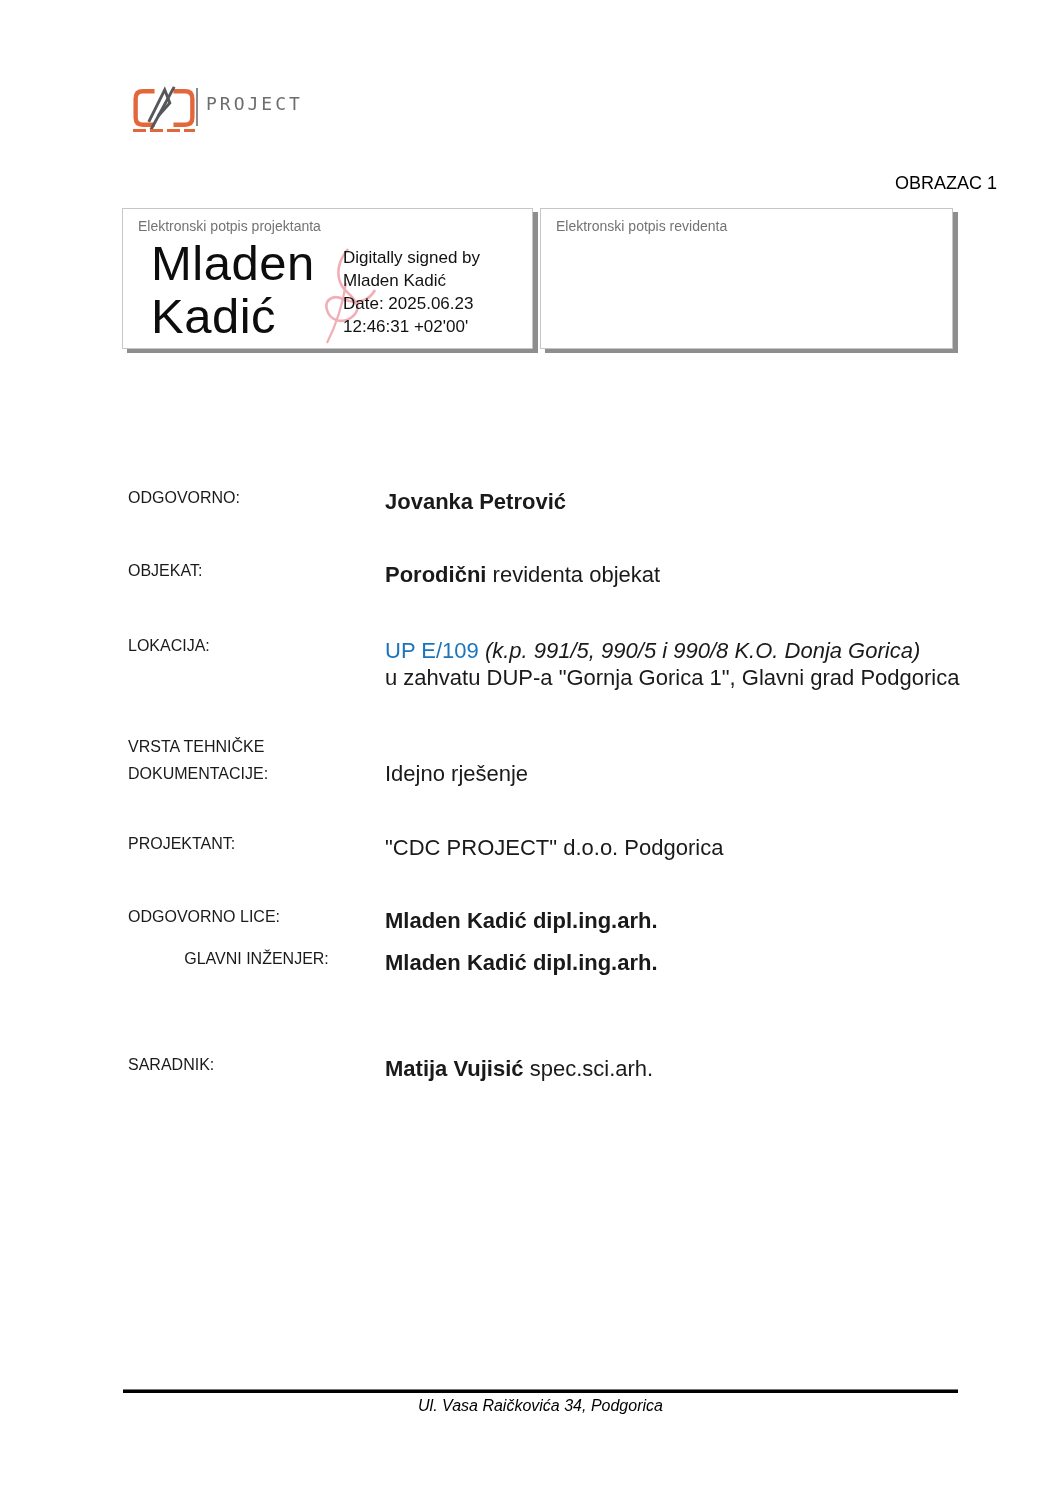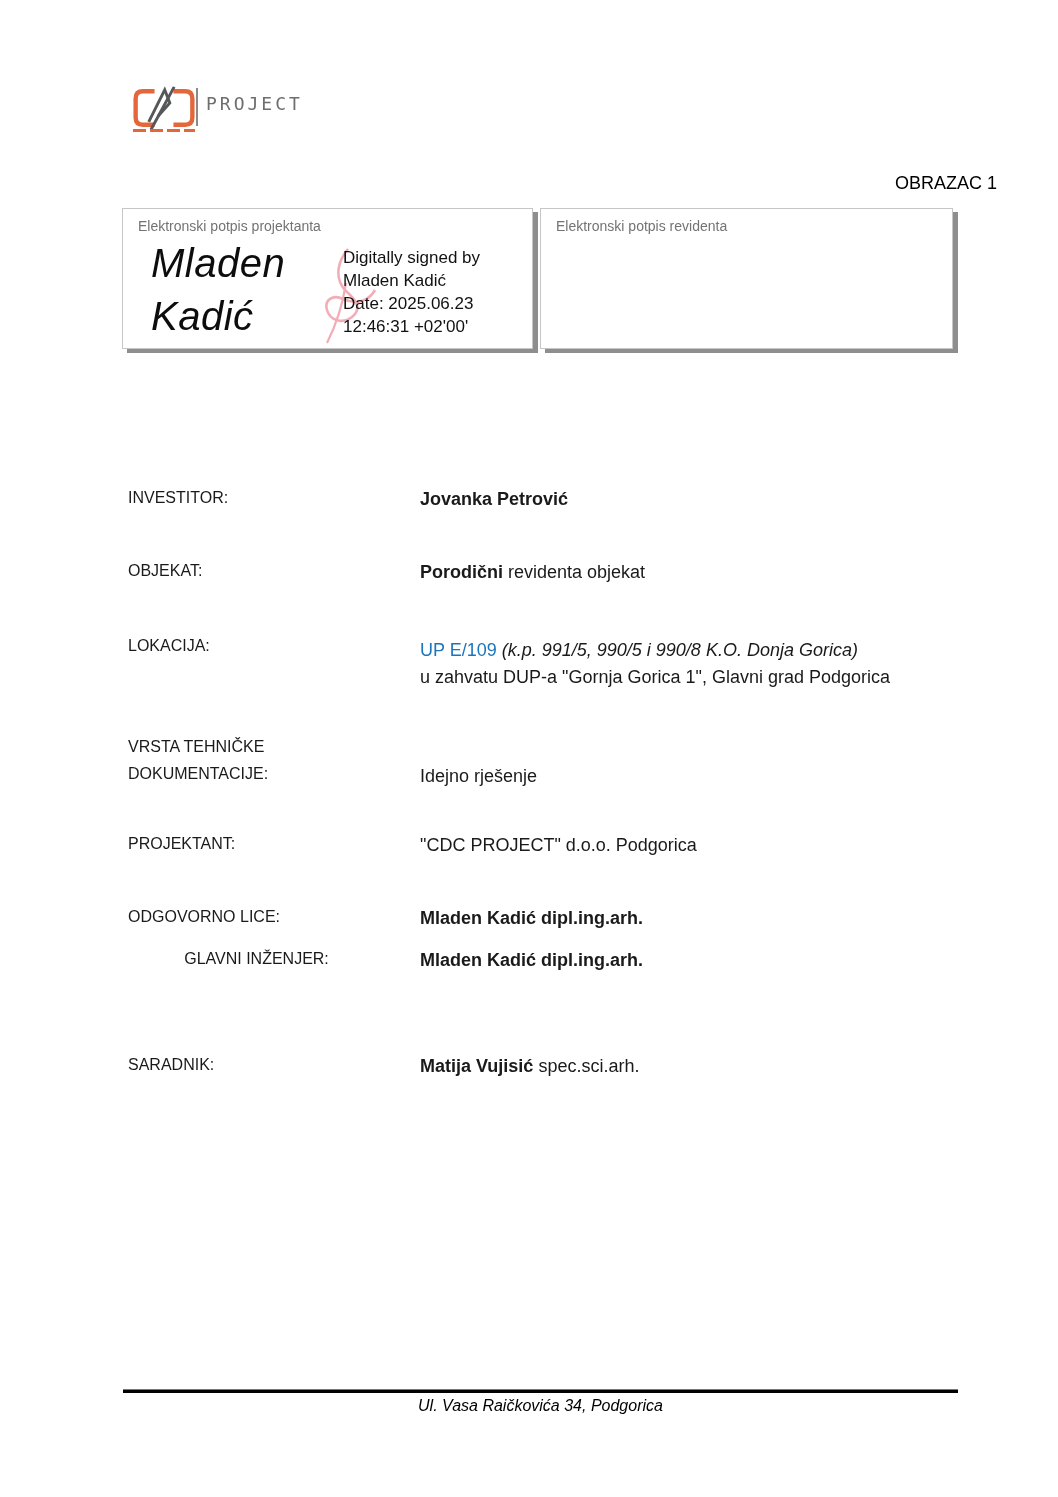--- a/index.html
+++ b/index.html
@@ -28,30 +28,30 @@
 
   
   .sig-box {
     position:absolute; top:208px; height:141px; box-sizing:border-box;
     background:#fff; border:1px solid #c6c6c6; box-shadow:5px 4px 0 0 #8e8e8e;
   }
   .sig-box.left  { left:122px; width:411px; }
   .sig-box.right { left:540px; width:413px;padding-left:8px; }
   .sig-title { position:absolute; left:15px; top:9px; font-size:14px; color:#737373; white-space:nowrap; }
   .sig-name {
-    position:absolute; left:28px; top:28px; font-size:40px; line-height:53px;
-    color:#0d0d0d; letter-spacing:0.5px;font-style:italic;
+    position:absolute; left:28px; top:28px; font-size:49px; line-height:53px;
+    color:#0d0d0d; letter-spacing:0.5px;
   }
   .sig-ribbon { position:absolute; left:194px; top:36px; }
   .sig-details { position:absolute; left:220px; top:37px; font-size:17px; line-height:23px; color:#111; white-space:nowrap; }
 
   
   .row { position:absolute; left:128px; display:flex; font-size:16px; }
   .row .lbl { width:257px; flex:none; }
-  .row .val { font-size:18px;margin-left:35px; }
+  .row .val { font-size:22px; }
   .b { font-weight:bold; }
   .link { color:#1b75bc; }
   .ital { font-style:italic; }
   .two-line { line-height:27px; }
 
   .r-investitor { top:489px; }
   .r-objekat    { top:562px; }
   .r-lokacija   { top:637px; }
   .r-vrsta      { top:733px; }
   .r-vrsta .lbl { line-height:27px; }
@@ -103,21 +103,21 @@
       <div>Date: 2025.06.23</div>
       <div>12:46:31 +02'00'</div>
     </div>
   </div>
 
   <div class="sig-box right">
     <div class="sig-title">Elektronski potpis revidenta</div>
   </div>
 
   <div class="row r-investitor">
-    <span class="lbl">INVESTITOR:</span>
+    <span class="lbl">ODGOVORNO:</span>
     <span class="val b">Jovanka Petrović</span>
   </div>
 
   <div class="row r-objekat">
     <span class="lbl">OBJEKAT:</span>
     <span class="val"><span class="b">Porodični</span><span> revidenta objekat</span></span>
   </div>
 
   <div class="row r-lokacija">
     <span class="lbl">LOKACIJA:</span>

